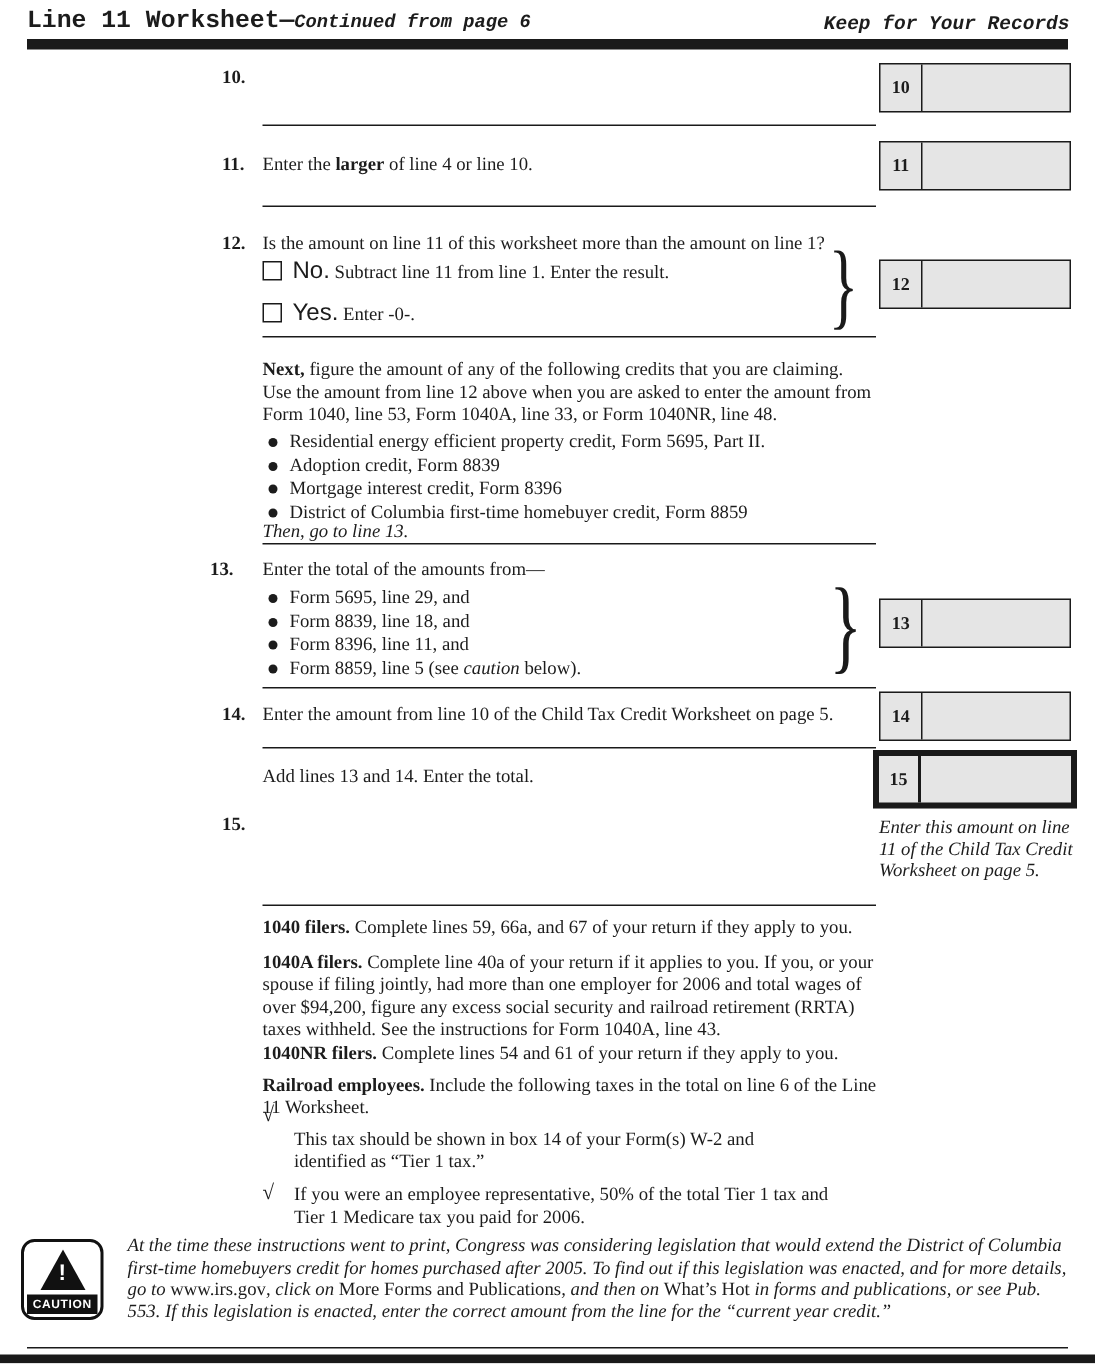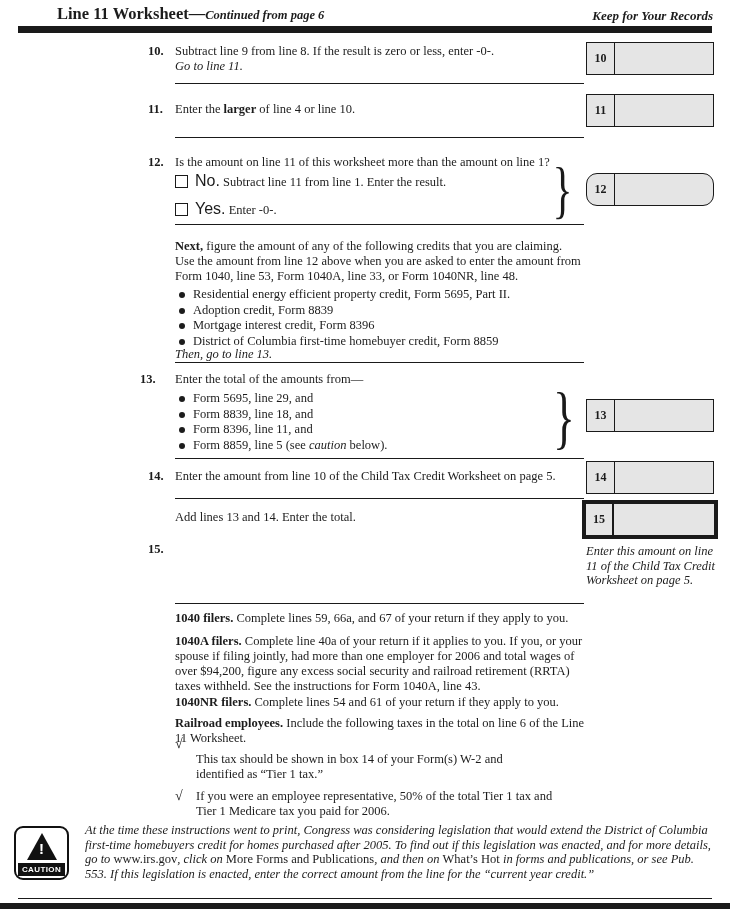--- a/index.html
+++ b/index.html
@@ -3,21 +3,21 @@
 <meta charset="utf-8">
 <style>
   * { margin:0; padding:0; box-sizing:border-box; }
   html,body { background:#fff; }
   .page {
     position:relative; width:730px; height:909px; background:#ffffff;
     font-family:"Liberation Serif","DejaVu Serif",serif;
     font-size:12.5px; color:#1c1c1c; overflow:hidden;
   }
   .abs { position:absolute; }
-  .sans { font-family:Liberation Serif, serif;margin-left:39px; }
+  .sans { font-family:Liberation Mono, monospace; }
   .b { font-weight:bold; }
   .i { font-style:italic; }
   .lh { line-height:15px; }
 
   
   .hdr-title { left:18px; top:4px; font-size:16.5px; font-weight:bold; }
   .hdr-cont  { font-size:12.5px; font-style:italic; }
   .hdr-keep  { right:17px; top:8px; font-size:13px; font-weight:bold; font-style:italic; }
   .hdr-bar   { left:18px; top:26px; width:694px; height:7px; background:#1a1a1a; }
 
@@ -67,24 +67,20 @@
 
 <div class="page">
 
   <div class="abs hdr-title sans">
     <span>Line 11 Worksheet—</span><span class="hdr-cont">Continued from page 6</span>
   </div>
   <div class="abs hdr-keep sans">Keep for Your Records</div>
   <div class="abs hdr-bar"></div>
 
   <div class="abs num" style="left:148px; top:44px;">10.</div>
-  <div class="abs txt lh" style="left:175px; top:44px;">
-    <span>Subtract line 9 from line 8. If the result is zero or less, enter -0-.</span><br>
-    <span class="i">Go to line 11.</span>
-  </div>
   <div class="abs amount-box" style="top:42px;">
     <div class="ab-label">10</div>
     <div class="ab-field"></div>
   </div>
   <div class="abs sep" style="top:83px;"></div>
 
   <div class="abs num" style="left:148px; top:102px;">11.</div>
   <div class="abs txt lh" style="left:175px; top:102px;">
     <span>Enter the </span><span class="b">larger</span><span> of line 4 or line 10.</span>
   </div>
@@ -96,21 +92,21 @@
 
   <div class="abs num" style="left:148px; top:155px;text-align:right;">12.</div>
   <div class="abs txt lh" style="left:175px; top:155px;">Is the amount on line 11 of this worksheet more than the amount on line 1?</div>
   <div class="abs" style="left:175px; top:172px;">
     <span class="cb"></span><span class="cb-label">No.</span><span> Subtract line 11 from line 1. Enter the result.</span>
   </div>
   <div class="abs" style="left:175px; top:200px;">
     <span class="cb"></span><span class="cb-label">Yes.</span><span> Enter -0-.</span>
   </div>
   <div class="abs brace brace12">}</div>
-  <div class="abs amount-box" style="top:173px;border-radius:11px;">
+  <div class="abs amount-box" style="top:173px;">
     <div class="ab-label">12</div>
     <div class="ab-field"></div>
   </div>
   <div class="abs sep" style="top:224px;"></div>
 
   <div class="abs txt lh" style="left:175px; top:239px;">
     <span class="b">Next,</span><span> figure the amount of any of the following credits that you are claiming. Use the amount from line 12 above when you are asked to enter the amount from Form 1040, line 53, Form 1040A, line 33, or Form 1040NR, line 48.</span>
   </div>
   <div class="abs" style="left:175px; top:287px; width:410px;">
     <div class="bullet-row"><span class="bullet-dot"></span><span>Residential energy efficient property credit, Form 5695, Part II.</span></div>

